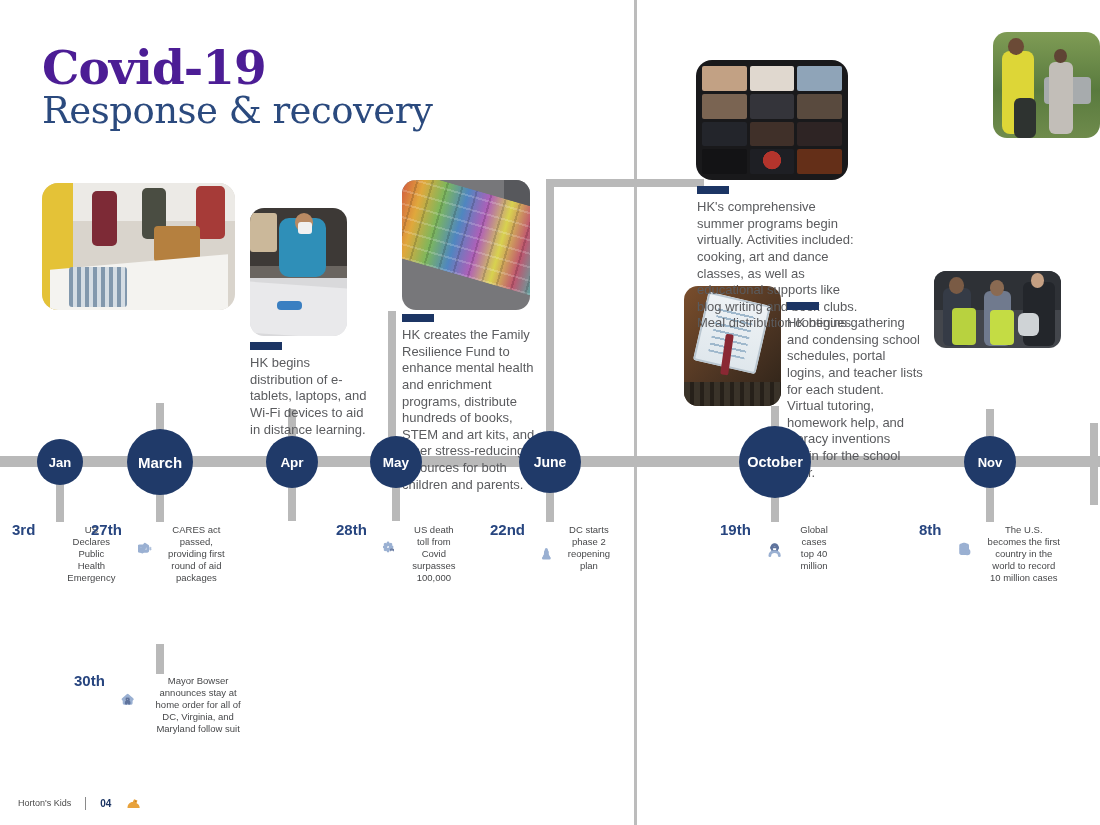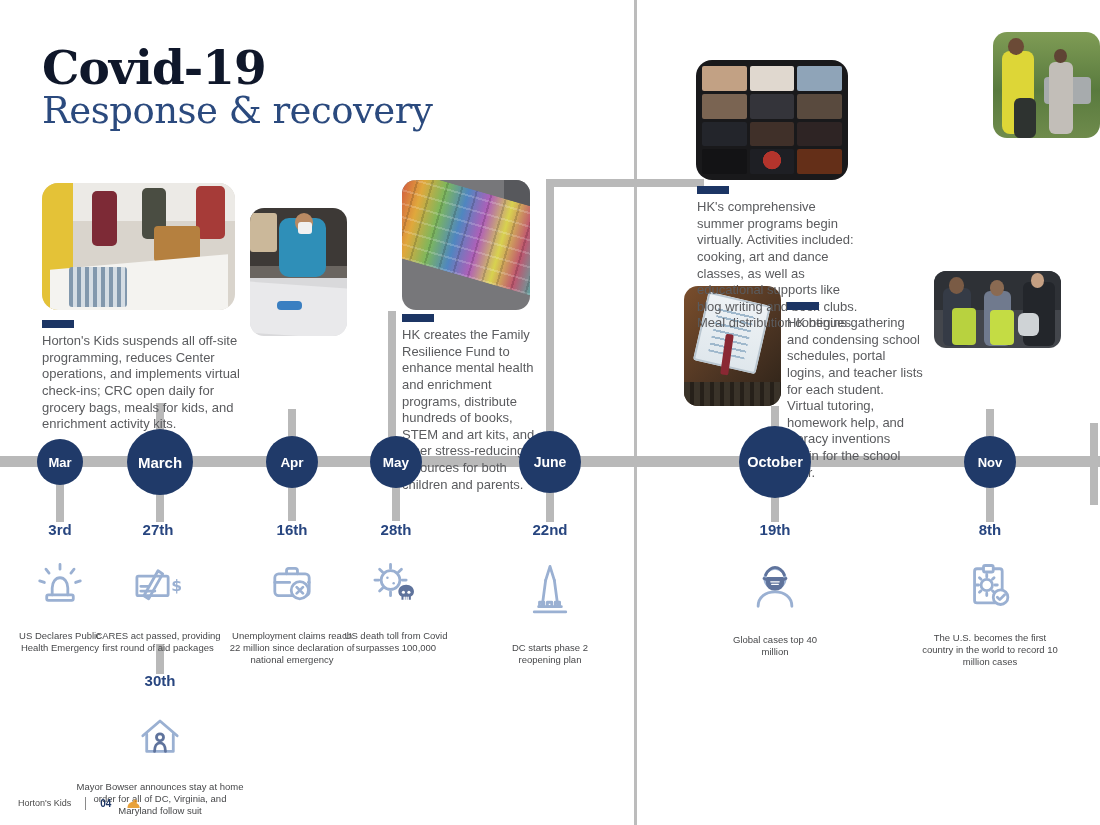--- a/index.html
+++ b/index.html
@@ -7,34 +7,34 @@
     position:relative;width:1100px;height:825px;margin:0 auto;
     background:#ffffff;overflow:hidden;
     font-family:"Liberation Sans","DejaVu Sans",sans-serif;color:#58595b;
   }
   
   .divider{position:absolute;left:634px;top:0;width:3px;height:825px;background:#bcbcbc;}
   .timeline-bar{position:absolute;left:0;top:456px;width:1100px;height:11px;background:#b9b9b9;}
   .conn{position:absolute;background:#b9b9b9;}
   
   .title{position:absolute;left:42px;top:44px;line-height:1.02;}
-  .title .l1{font-family:"DejaVu Serif","Liberation Serif",serif;font-weight:bold;font-size:47px;color:#0f172a;letter-spacing:-1px;}
+  .title .l1{font-family:"DejaVu Serif","Liberation Serif",serif;font-weight:bold;font-size:47px;color:#4c1d95;letter-spacing:-1px;}
   .title .l2{font-family:"DejaVu Serif","Liberation Serif",serif;font-weight:normal;font-size:37px;color:#2b4a7e;letter-spacing:-.5px;}
   
   .photo{position:absolute;overflow:hidden;}
   .photo>div{position:absolute;}
   
   .caption{position:absolute;}
   .caption .dash{width:32px;height:8px;background:#1c3564;margin-bottom:5px;}
   .caption p{margin:0;font-size:13px;line-height:1.28;color:#5a5b5e;}
   
   .month{position:absolute;border-radius:50%;background:#203a69;color:#fff;
     display:flex;align-items:center;justify-content:center;font-weight:bold;}
   
-  .event{position:absolute;display:flex;flex-direction:column;text-align:center;gap:16px;}
+  .event{position:absolute;display:flex;flex-direction:row;text-align:center;gap:16px;}
   .event-date{font-size:15px;font-weight:bold;color:#27457f;margin-bottom:3px;}
   .event-icon{display:block;margin:2px auto;}
   .event-icon *{vector-effect:non-scaling-stroke;}
   .event-text{font-size:9.5px;line-height:1.25;color:#47484a;margin-top:3px;}
   
   .footer{position:absolute;left:18px;top:795px;display:flex;align-items:center;gap:14px;}
   .footer .brand{font-size:9px;color:#4a4a4a;}
   .footer .rule{width:1px;height:13px;background:#8a8a8a;}
   .footer .pageno{font-size:10px;font-weight:bold;color:#1c3564;}
   svg.icon{stroke:#9ab0d2;fill:none;stroke-width:2.8;stroke-linecap:round;stroke-linejoin:round;}
@@ -131,39 +131,39 @@
 
   <div class="photo" style="left:993px;top:32px;width:107px;height:106px;border-radius:14px;background:linear-gradient(180deg,#7f9c55,#597a3e 55%,#6f8b4c);">
     <div style="left:8%;top:18%;width:30%;height:78%;border-radius:8px;background:#ddd637;"></div>
     <div style="left:14%;top:6%;width:15%;height:16%;border-radius:50%;background:#6b4a36;"></div>
     <div style="left:48%;top:42%;width:44%;height:26%;border-radius:4px;background:#a7abad;"></div>
     <div style="left:52%;top:28%;width:23%;height:68%;border-radius:6px;background:#c2beb8;"></div>
     <div style="left:57%;top:16%;width:12%;height:13%;border-radius:50%;background:#5f4334;"></div>
     <div style="left:20%;top:62%;width:20%;height:38%;border-radius:6px;background:#2e3330;"></div>
   </div>
 
-  <div class="caption" style="left:42px;top:320px;width:200px;">
-    <div class="dash"></div>
-    <p>Horton's Kids suspends all off-site programming, reduces Center operations, and implements virtual check-ins; CRC open daily for grocery bags, meals for kids, and enrichment activity kits.</p>
+  <div class="caption" style="left:250px;top:342px;width:126px;">
+    <div class="dash"></div>
+    <p>HK begins distribution of e-tablets, laptops, and Wi-Fi devices to aid in distance learning.</p>
   </div>
   <div class="caption" style="left:402px;top:314px;width:140px;">
     <div class="dash"></div>
     <p>HK creates the Family Resilience Fund to enhance mental health and enrichment programs, distribute hundreds of books, STEM and art kits, and other stress-reducing resources for both children and parents.</p>
   </div>
   <div class="caption" style="left:697px;top:186px;width:164px;">
     <div class="dash"></div>
     <p>HK's comprehensive summer programs begin virtually. Activities included: cooking, art and dance classes, as well as educational supports like blog writing and book clubs. Meal distribution continues.</p>
   </div>
   <div class="caption" style="left:787px;top:302px;width:136px;">
     <div class="dash"></div>
     <p>HK begins gathering and condensing school schedules, portal logins, and teacher lists for each student. Virtual tutoring, homework help, and literacy inventions begin for the school year.</p>
   </div>
 
   <div class="month" style="left:37px;top:439px;width:46px;height:46px;font-size:13px;">
-      <span>Mar</span>
+      <span>Jan</span>
     </div>
   <div class="month" style="left:127px;top:429px;width:66px;height:66px;font-size:15px;">
       <span>March</span>
     </div>
   <div class="month" style="left:266px;top:436px;width:52px;height:52px;font-size:13.5px;">
       <span>Apr</span>
     </div>
   <div class="month" style="left:370px;top:436px;width:52px;height:52px;font-size:13.5px;">
       <span>May</span>
     </div>
@@ -191,31 +191,20 @@
     <div class="event-date">27th</div>
     <svg class="icon event-icon" width="58" height="50" viewBox="0 0 64 64">
       <rect x="5" y="22" width="40" height="25" rx="2"></rect>
       <path d="M10 41h18M10 35h9"></path>
       <path d="M14 47L32 15l6 4-18 32z"></path>
       <text x="49" y="41" font-size="20" font-weight="bold" fill="#9ab0d2" stroke="none" font-family="DejaVu Sans, sans-serif">$</text>
     </svg>
     <div class="event-text">CARES act passed, providing first round of aid packages</div>
   </div>
 
-  <div class="event" style="left:227px;top:521px;width:130px;">
-    <div class="event-date">16th</div>
-    <svg class="icon event-icon" width="54" height="50" viewBox="0 0 64 64">
-      <path d="M25 19v-4a3 3 0 0 1 3-3h8a3 3 0 0 1 3 3v4"></path>
-      <rect x="10" y="19" width="44" height="28" rx="5"></rect>
-      <path d="M10 30h19M53 30h1"></path>
-      <circle cx="42" cy="40" r="11" fill="#ffffff"></circle>
-      <path d="M38 36l8 8M46 36l-8 8"></path>
-    </svg>
-    <div class="event-text">Unemployment claims reach 22 million since declaration of national emergency</div>
-  </div>
 
   <div class="event" style="left:336px;top:521px;width:120px;">
     <div class="event-date">28th</div>
     <svg class="icon event-icon" width="54" height="50" viewBox="0 0 64 64">
       <circle cx="25" cy="27" r="12"></circle>
       <path d="M25 12V7M25 42v5M10 27H5M40 27h5M15 17l-4-4M35 17l4-4M15 37l-4 4"></path>
       <circle cx="21" cy="24" r="1.6" fill="#9ab0d2" stroke="none"></circle>
       <circle cx="29" cy="31" r="1.6" fill="#9ab0d2" stroke="none"></circle>
       <path d="M45 33c-6 0-10 4-10 9 0 3 1.7 5 4 6v4h12v-4c2.3-1 4-3 4-6 0-5-4-9-10-9z" fill="#5f739c" stroke="none"></path>
       <circle cx="41.5" cy="42.5" r="2" fill="#ffffff" stroke="none"></circle>

